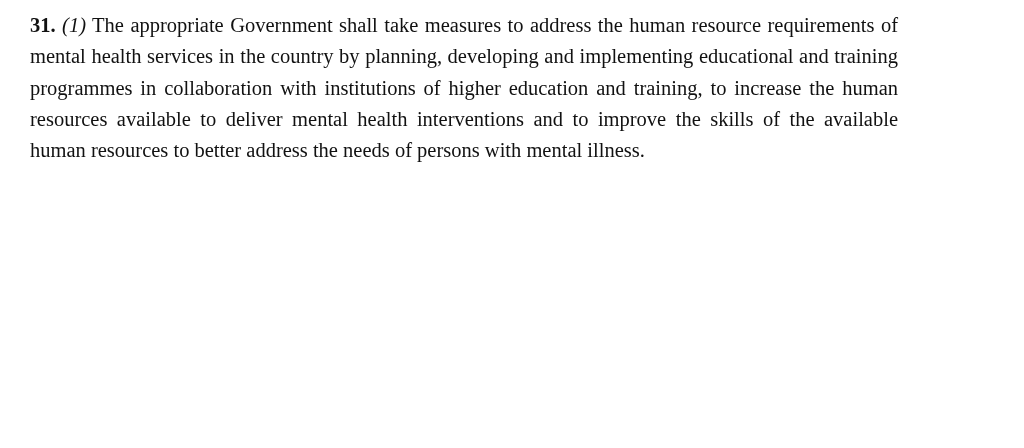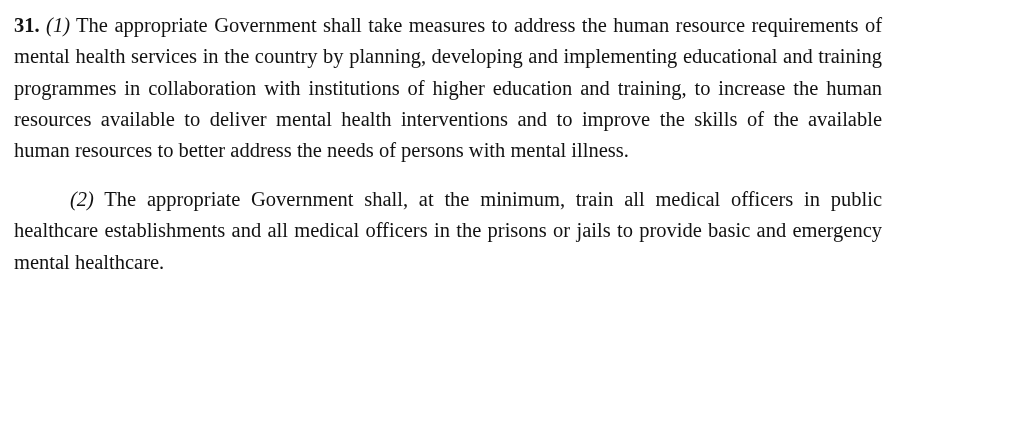--- a/index.html
+++ b/index.html
@@ -12,20 +12,21 @@
     height: 448px;
     overflow: hidden;
     font-family: "Liberation Serif", serif;
     color: #1a1a1a;
   }
   .page {
     position: relative;
     width: 944px;
     height: 448px;
     box-sizing: border-box;
+    margin-left: 16px;
   }
   .body-column {
     position: absolute;
     left: 14px;
     top: 10px;
     width: 868px;
   }
   .margin-column {
     position: absolute;
     left: 900px;
@@ -64,19 +65,18 @@
 </style>
 </head>
 <body>
 
 <div class="page">
 
   <div class="body-column">
 
     <p class="para"><span class="sec-num">31.</span> <span class="sub-num">(1)</span><span> The appropriate Government shall take measures to address the human resource requirements of mental health services in the country by planning, developing and implementing educational and training programmes in collaboration with institutions of higher education and training, to increase the human resources available to deliver mental health interventions and to improve the skills of the available human resources to better address the needs of persons with mental illness.</span></p>
 
-    <p class="para indent"><span class="sub-num">(2)</span><span> The appropriate Government shall, at the minimum, train all medical officers in public healthcare establishments and all medical officers in the prisons or jails to provide basic and emergency mental healthcare.</span></p>
 
 
   </div>
 
 
 </div>
 
 </body></html>

